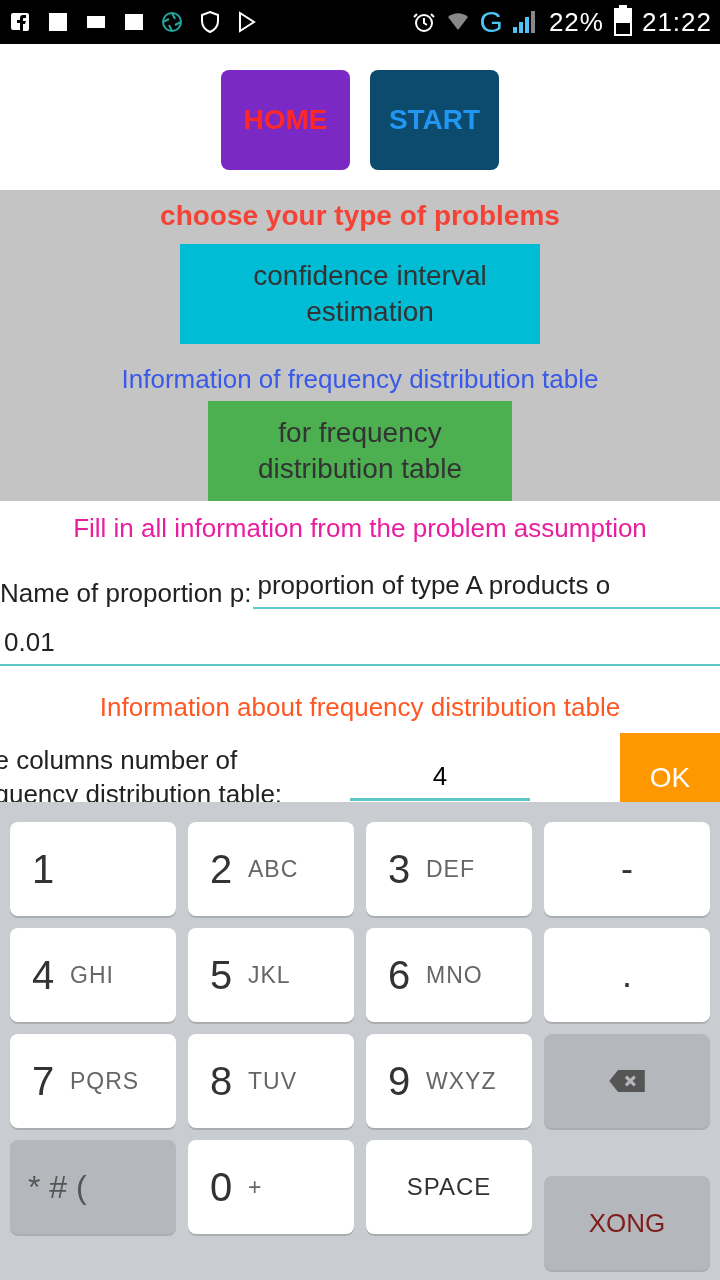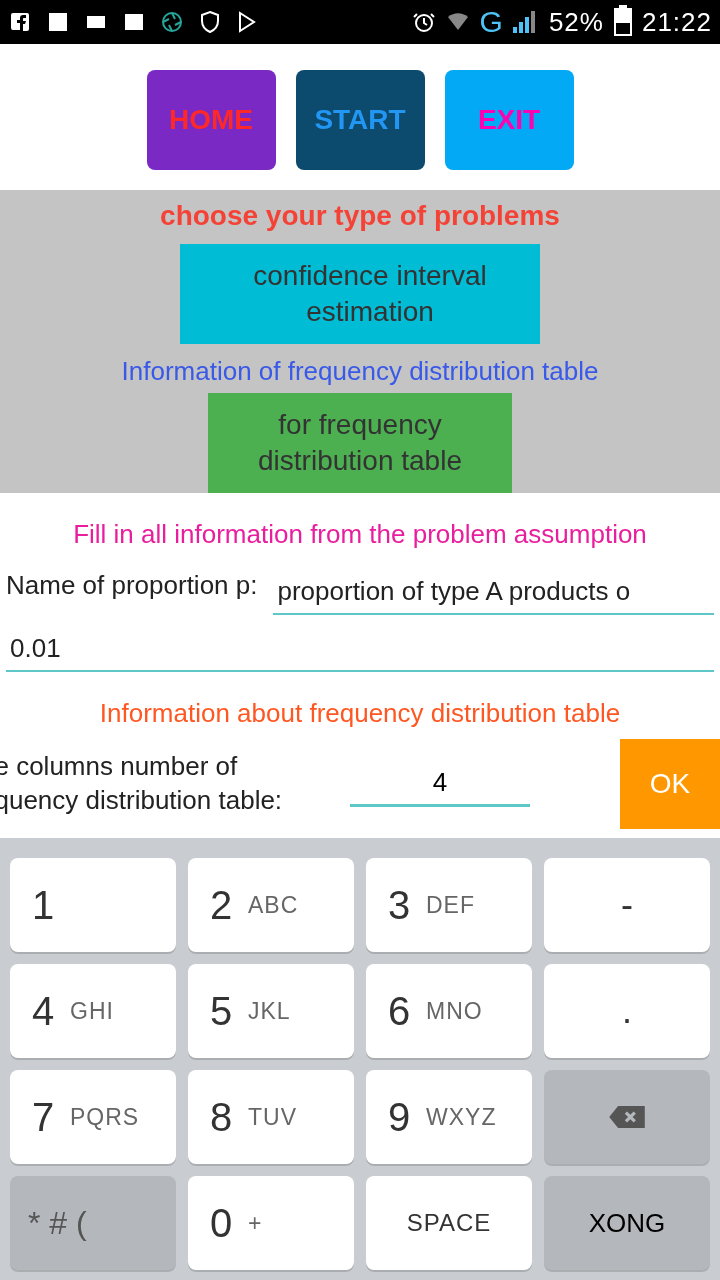--- a/index.html
+++ b/index.html
@@ -24,45 +24,45 @@
   .top-nav { display:flex; justify-content:center; gap:20px; padding:26px 0 20px; background:#fff;}
   .nav-btn { width:129px; height:100px; border:none; border-radius:8px; font-size:28px; font-weight:bold; }
   .nav-home { background:#7b29c4; color:#ff2828; }
   .nav-start { background:#0c4a6e; color:#2196f3; }
   .nav-exit { background:#03a9f4; color:#ff00b3; }
   
   
   .section-gray { background:#c4c4c4; }
   .heading-red { color:#f44336; font-size:28px; font-weight:bold; text-align:center; padding:10px 0 6px;}
   .btn-ci { display:block; margin:6px auto 0; width:360px; height:100px; background:#00bcd4; color:#333; font-size:28px; line-height:1.3; border:none;padding-left:20px;}
-  .heading-blue { color:#3959e8; font-size:26px; text-align:center; padding:12px 0 6px;}
+  .heading-blue { color:#3959e8; font-size:26px; text-align:center; padding:12px 0 6px;margin-top:8px;}
   .btn-fd { display:block; margin:0 auto; width:304px; height:100px; background:#4caf50; color:#333; font-size:28px; line-height:1.3; border:none;}
   
   
-  .heading-magenta { color:#e91e9e; font-size:26px; text-align:center; padding:12px 6px 14px;margin-top:14px;}
-  .form-row { display:flex; align-items:flex-start; padding:6px 6px; font-size:26px; color:#222; gap:16px;}
+  .heading-magenta { color:#e91e9e; font-size:26px; text-align:center; padding:12px 6px 14px;}
+  .form-row { display:flex; align-items:flex-end; padding:6px 0; font-size:26px; color:#222; gap:2px;}
   .form-row label { white-space:nowrap; }
   .form-input { flex:1; font-size:26px; border:none; border-bottom:2px solid #5ec8c8; padding:6px 4px; color:#222; outline:none;}
   .heading-orange { color:#ff5722; font-size:26px; text-align:center; padding:20px 0 10px;}
   .cols-row { display:flex; align-items:center; font-size:26px; color:#222; padding:0 0 0 0; height:90px;}
   .cols-label { line-height:1.3; margin-left:-20px; width:360px;}
   .cols-input { width:180px; font-size:26px; text-align:center; border:none; border-bottom:3px solid #5ec8c8; padding:6px 4px; margin:0 10px; outline:none;}
   .ok-btn { background:#ff9800; color:#fff; border:none; font-size:28px; width:100px; height:90px; margin-left:auto;}
   
   
   .keypad { background:#c9cdd1; padding:20px 10px 10px; display:grid; grid-template-columns:repeat(4,1fr); gap:12px; position:absolute; bottom:0; width:720px;}
   .key { background:#fff; height:94px; border-radius:8px; display:flex; align-items:center; justify-content:center; font-size:36px; color:#333; box-shadow:0 2px 0 rgba(0,0,0,0.15); position:relative;}
   .key .num { font-size:40px; position:absolute; left:22px;}
   .key .sub { font-size:23px; color:#666; position:absolute; left:60px; letter-spacing:1px;}
   .key-dash, .key-dot { font-size:36px; }
   .key-gray { background:#b4b8bc; color:#555;}
   .key-back svg{ width:40px; height:28px; fill:#555;}
   .key-sym .num{font-size:32px; left:18px;}
   .key-space { font-size:24px; letter-spacing:1px;}
-  .key-xong { font-size:26px; color:#000000;}
+  .key-xong { font-size:26px; color:#7f1d1d;margin-top:36px;}
 </style>
 </head>
 <body>
 
 <div class="status-bar">
   <div class="status-left">
     <svg class="status-icon" viewBox="0 0 24 24">
         <path d="M5 3h14a2 2 0 012 2v14a2 2 0 01-2 2h-4v-7h2l1-3h-3v-2c0-.6.4-1 1-1h2V5h-3a3 3 0 00-3 3v2H9v3h3v7H5a2 2 0 01-2-2V5a2 2 0 012-2z"></path>
       </svg>
     <svg class="status-icon" viewBox="0 0 24 24">
@@ -93,30 +93,29 @@
     <svg class="status-icon wifi-icon" viewBox="0 0 24 24">
         <path d="M12 20l10-13C16 2 8 2 2 7l10 13z"></path>
       </svg>
     <span class="g-icon">G</span>
     <div class="signal">
         <div class="bar b1"></div>
         <div class="bar b2"></div>
         <div class="bar b3"></div>
         <div class="bar b4"></div>
       </div>
-    <span class="status-text">52%</span>
+    <span class="status-text">22%</span>
     <div class="battery"></div>
     <span class="status-text">21:22</span>
   </div>
 </div>
 
 <div class="top-nav">
   <button class="nav-btn nav-home">HOME</button>
   <button class="nav-btn nav-start">START</button>
-  <button class="nav-btn nav-exit">EXIT</button>
 </div>
 
 <div class="section-gray">
   <div class="heading-red">choose your type of problems</div>
   <button class="btn-ci">confidence interval estimation</button>
   <div class="heading-blue">Information of frequency distribution table</div>
   <button class="btn-fd">for frequency distribution table</button>
 </div>
 
 <div class="heading-magenta">Fill in all information from the problem assumption</div>

